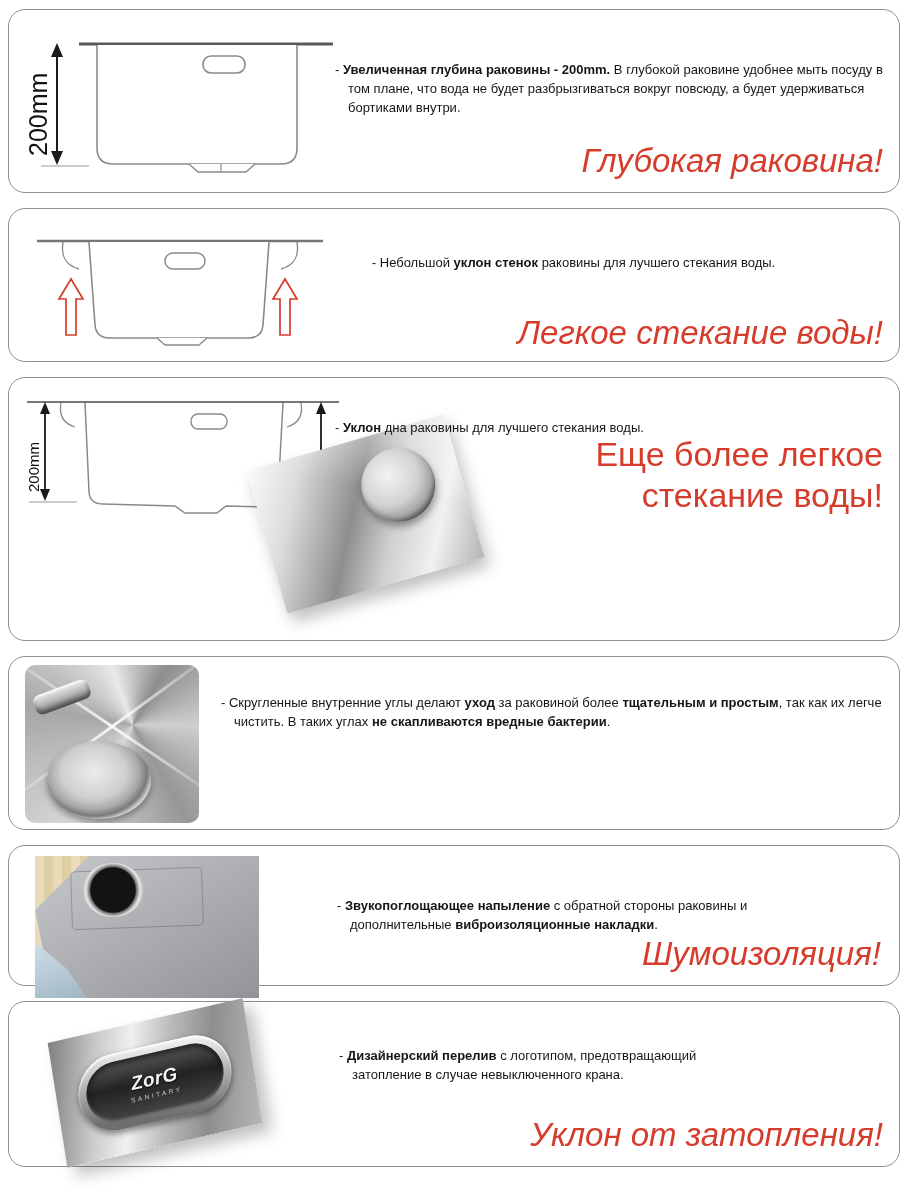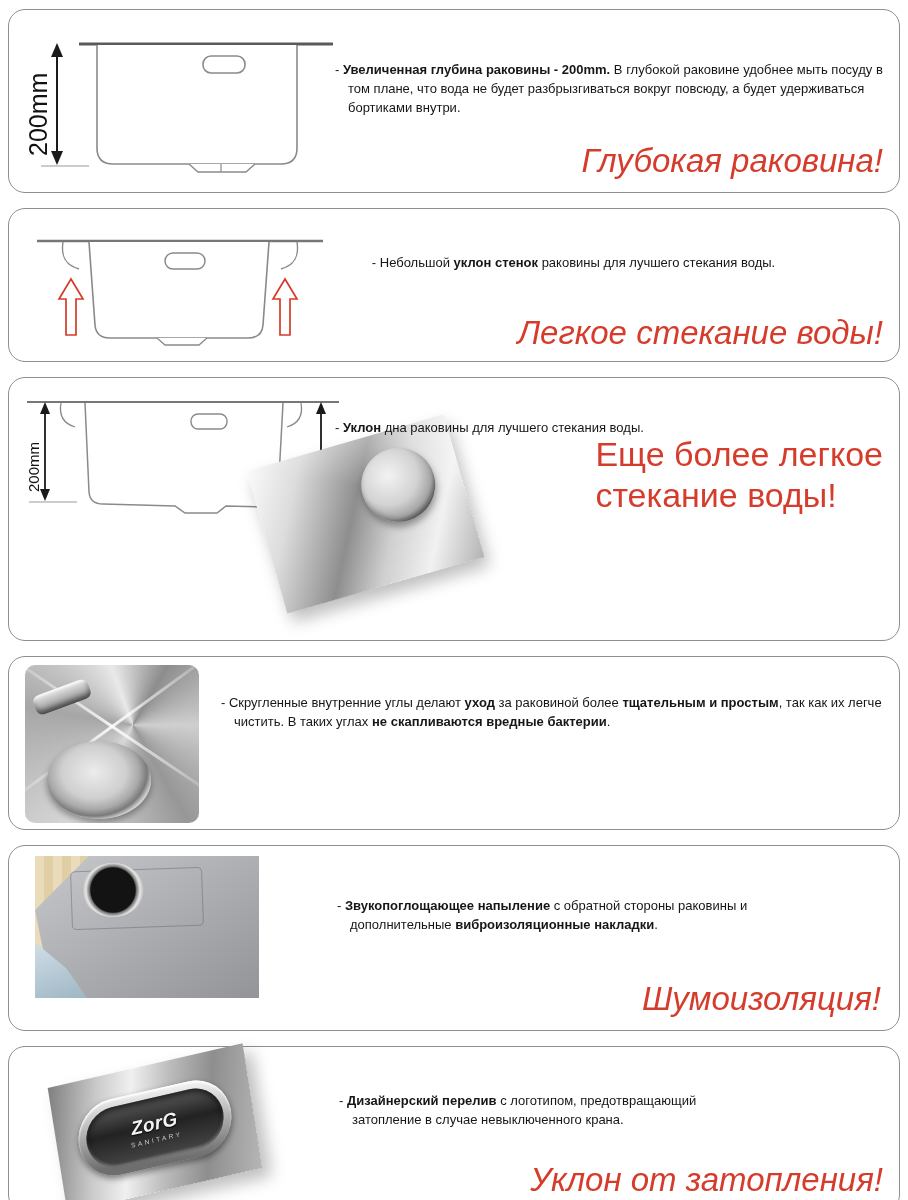--- a/index.html
+++ b/index.html
@@ -2,27 +2,27 @@
 <html><head>
 <meta charset="utf-8">
 <style>
   :root{ --red:#d53c2b; --ink:#161616; --line:#8a8a8a; }
   html,body{ margin:0; padding:0; background:#ffffff; }
   body{ width:908px; height:1200px; font-family:"Liberation Sans", sans-serif; overflow:hidden; }
   .page{ position:relative; width:908px; height:1200px; padding-top:9px; box-sizing:border-box; }
   .panel{ position:relative; margin:0 8px 15px 8px; background:#fff;
           border:1.5px solid #8f8f8f; border-radius:17px; box-sizing:border-box; }
   .p1{ height:184px; } .p2{ height:154px;text-align:center; } .p3{ height:264px; }
-  .p4{ height:174px; } .p5{ height:186px; } .p6{ height:166px; }
+  .p4{ height:174px; } .p5{ height:141px; } .p6{ height:166px; }
 
   .para{ position:absolute; font-size:13px; line-height:1.47; color:var(--ink);
          padding-left:13px; text-indent:-13px;margin-top:24px; }
   .para .b{ font-weight:bold; }
   .headline{ position:absolute; color:var(--red); font-size:33px; white-space:nowrap;font-style:italic; }
-  .headline2{ position:absolute; color:var(--red); font-size:34px; text-align:left; line-height:1.2; }
+  .headline2{ position:absolute; color:var(--red); font-size:34px; text-align:right; line-height:1.2; }
 
   .diagram{ position:absolute; }
 
   
   .photo3{ position:absolute; left:254px; top:62px; width:205px; height:148px;
            transform:rotate(-16deg);
            background:linear-gradient(118deg,#fbfbfb 0%,#dcdcdc 20%,#8e8e8e 45%,#cfcfcf 62%,#f1f1f1 80%,#b3b3b3 100%);
            box-shadow:3px 10px 16px rgba(0,0,0,.25); }
   .photo3 .drain{ position:absolute; right:26px; top:18px; width:74px; height:74px; border-radius:50%;
            background:radial-gradient(circle at 40% 34%, #f3f3f3 0%, #d2d2d2 45%, #a5a5a5 66%, #6f6f6f 76%, #b9b9b9 86%, #8a8a8a 100%);

